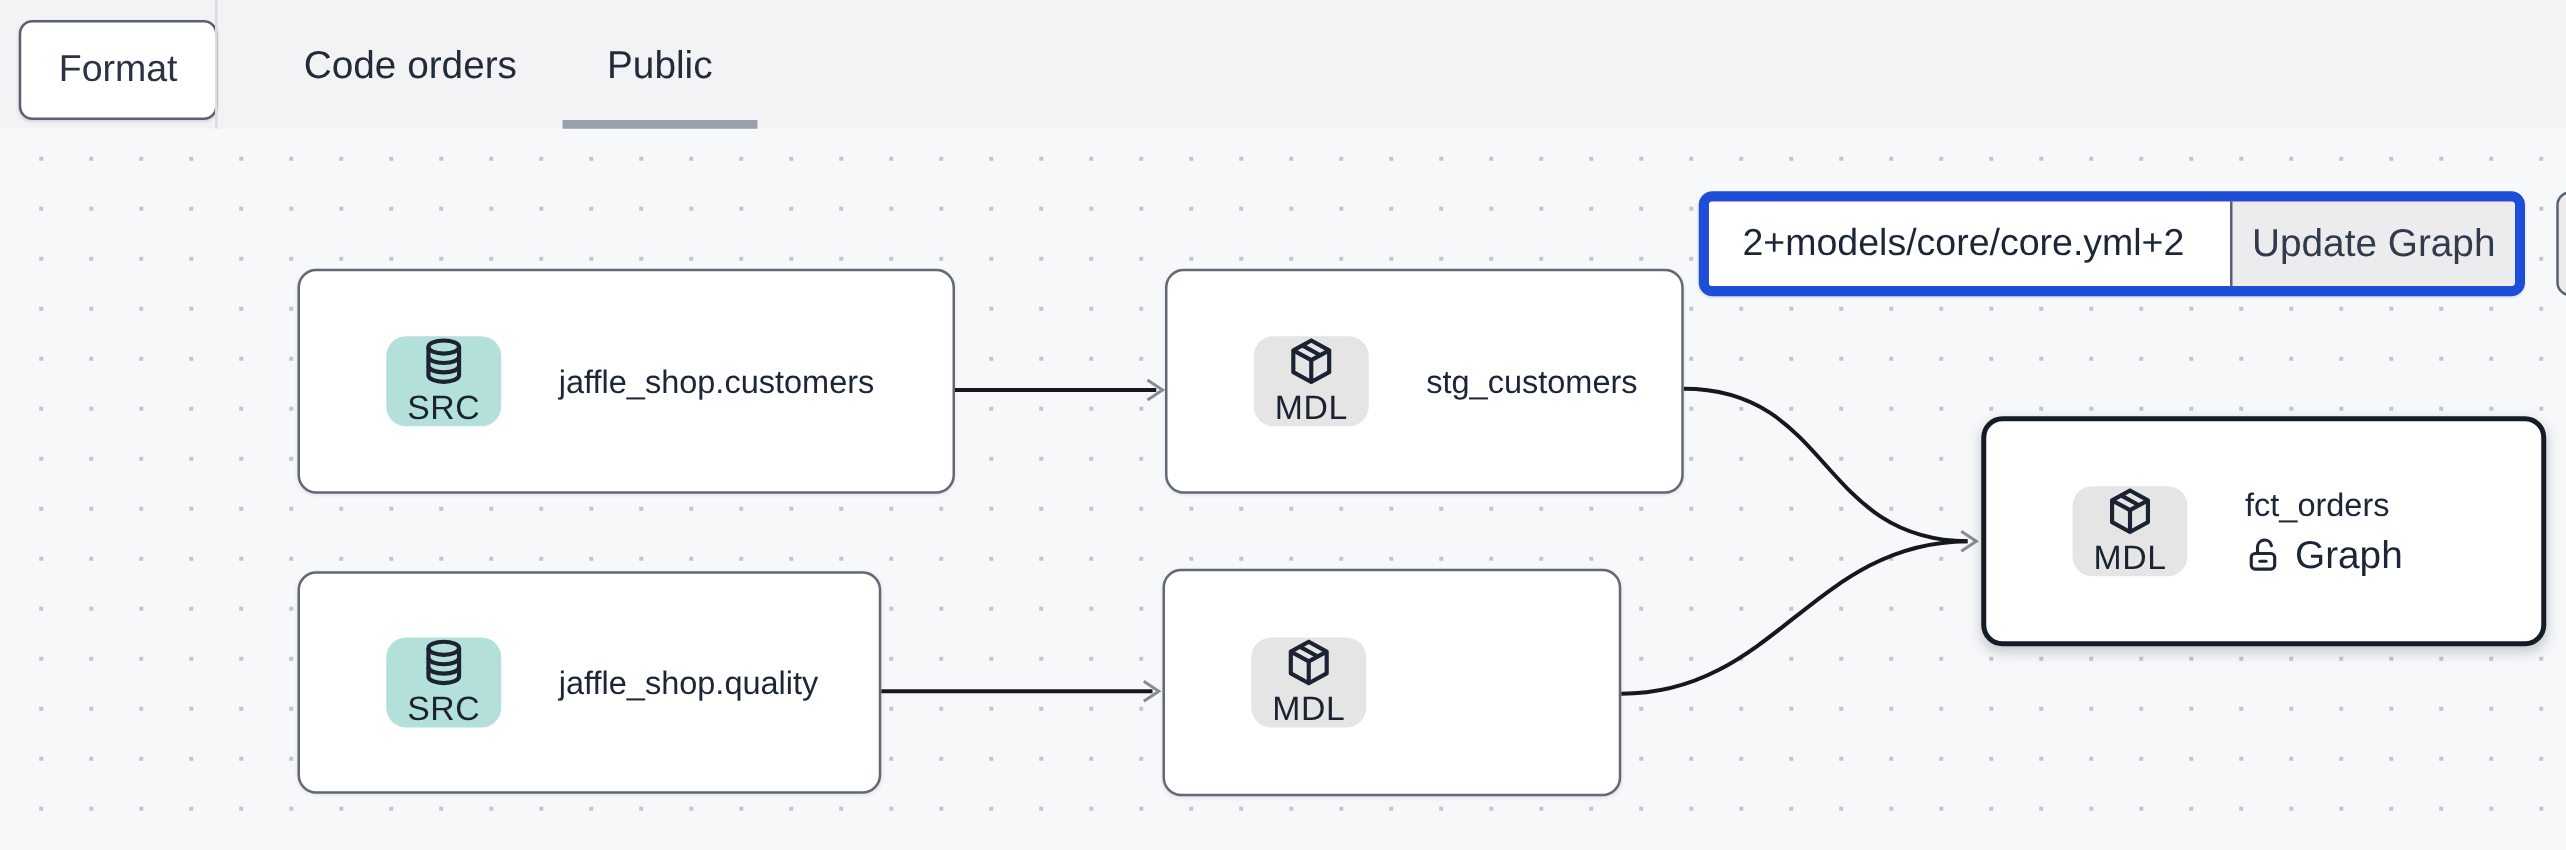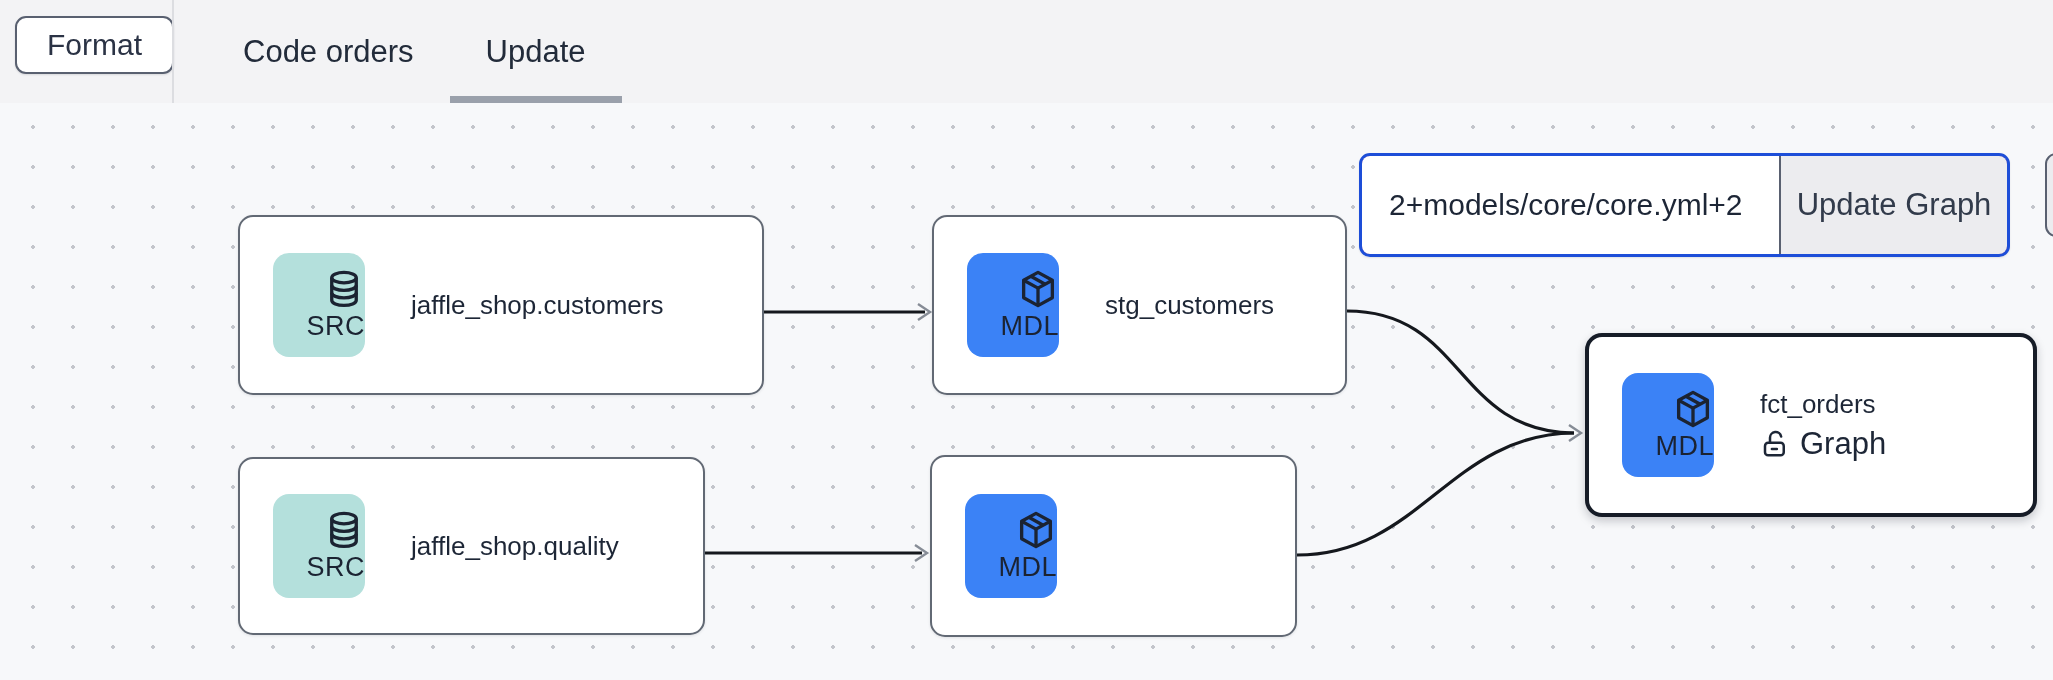--- a/index.html
+++ b/index.html
@@ -8,21 +8,21 @@
     position:relative;width:2053px;height:680px;overflow:hidden;
     font-family:"Liberation Sans","DejaVu Sans",sans-serif;
     color:#222b3a;background:#f7f8fa;
   }
   
   .topbar{
     position:absolute;left:0;top:0;width:2053px;height:103px;
     background:#f3f3f5;z-index:5;
   }
   .format-btn{
-    position:absolute;left:15px;top:16px;height:58px;padding:0 30px;
+    position:absolute;left:15px;top:16px;height:80px;padding:0 30px;
     background:#ffffff;border:2px solid #596070;border-radius:11px;
     font-size:30px;color:#2b3345;display:flex;align-items:center;
     box-shadow:0 1px 2px rgba(20,25,38,.12);cursor:pointer;
   }
   .topbar-divider{
     position:absolute;left:172px;top:0;width:2px;height:103px;background:#dcdde1;
   }
   .tabs{position:absolute;left:207px;top:0;height:103px;display:flex;}
   .tab{
     position:relative;height:103px;display:flex;align-items:center;
@@ -45,34 +45,34 @@
     position:absolute;background:#ffffff;border:2px solid #626974;
     border-radius:15px;display:flex;align-items:center;gap:46px;
     padding-left:33px;z-index:2;cursor:pointer;
     box-shadow:0 1px 3px rgba(20,25,38,.10);
   }
   .node.selected{
     border:4px solid #161c27;border-radius:17px;
     box-shadow:0 4px 10px rgba(20,25,38,.22);
   }
   .node-icon{
-    width:92px;height:104px;border-radius:16px;flex:0 0 auto;
-    display:flex;flex-direction:column;align-items:flex-end;justify-content:center;
+    width:92px;height:72px;border-radius:16px;flex:0 0 auto;
+    display:flex;flex-direction:column;align-items:center;justify-content:center;margin-left:36px;
   }
   .node-icon.src{background:#b4e0dc;}
-  .node-icon.mdl{background:#3b82f6;}
+  .node-icon.mdl{background:#e5e5e5;}
   .node-icon svg{display:block;}
   .node-icon .type-label{font-size:27px;color:#1b2332;margin-top:1px;letter-spacing:.5px;}
   .node-title{font-size:26px;color:#1d2636;white-space:nowrap;}
   .node-text-col{display:flex;flex-direction:column;gap:6px;}
   .access-row{display:flex;align-items:center;gap:10px;font-size:31px;color:#1d2636;}
   
   .filter-group{
-    position:absolute;left:1359px;top:153px;height:104px;display:flex;
-    border:3px solid #1d4ed8;border-radius:11px;overflow:hidden;z-index:6;
+    position:absolute;left:1359px;top:153px;height:84px;display:flex;
+    border:8px solid #1d4ed8;border-radius:11px;overflow:hidden;z-index:6;
     box-shadow:0 1px 2px rgba(20,25,38,.10);background:#4c1d95;
   }
   .filter-input{
     width:417px;height:100%;border:none;outline:none;background:#ffffff;
     font-family:inherit;font-size:30px;color:#1d2636;padding:0 0 0 27px;
   }
   .update-graph-btn{
     width:228px;height:100%;border:none;border-left:2px solid #596070;
     background:#ececef;font-family:inherit;font-size:31px;color:#323b4b;
     cursor:pointer;
@@ -85,21 +85,21 @@
 </head>
 <body>
 
 <div class="page">
 
   <div class="topbar">
     <button class="format-btn">Format</button>
     <div class="topbar-divider"></div>
     <div class="tabs">
       <div class="tab">Code orders</div>
-      <div class="tab active">Update</div>
+      <div class="tab active">Public</div>
     </div>
   </div>
 
   <div class="canvas"></div>
 
   <svg class="edges" viewBox="0 0 2053 680" xmlns="http://www.w3.org/2000/svg">
 
     <path d="M 764 312 H 925" stroke="#15181d" stroke-width="3.2" fill="none"></path>
     <path d="M 918 304 L 930 312 L 918 320" stroke="#868c96" stroke-width="2.4" fill="none"></path>
 

